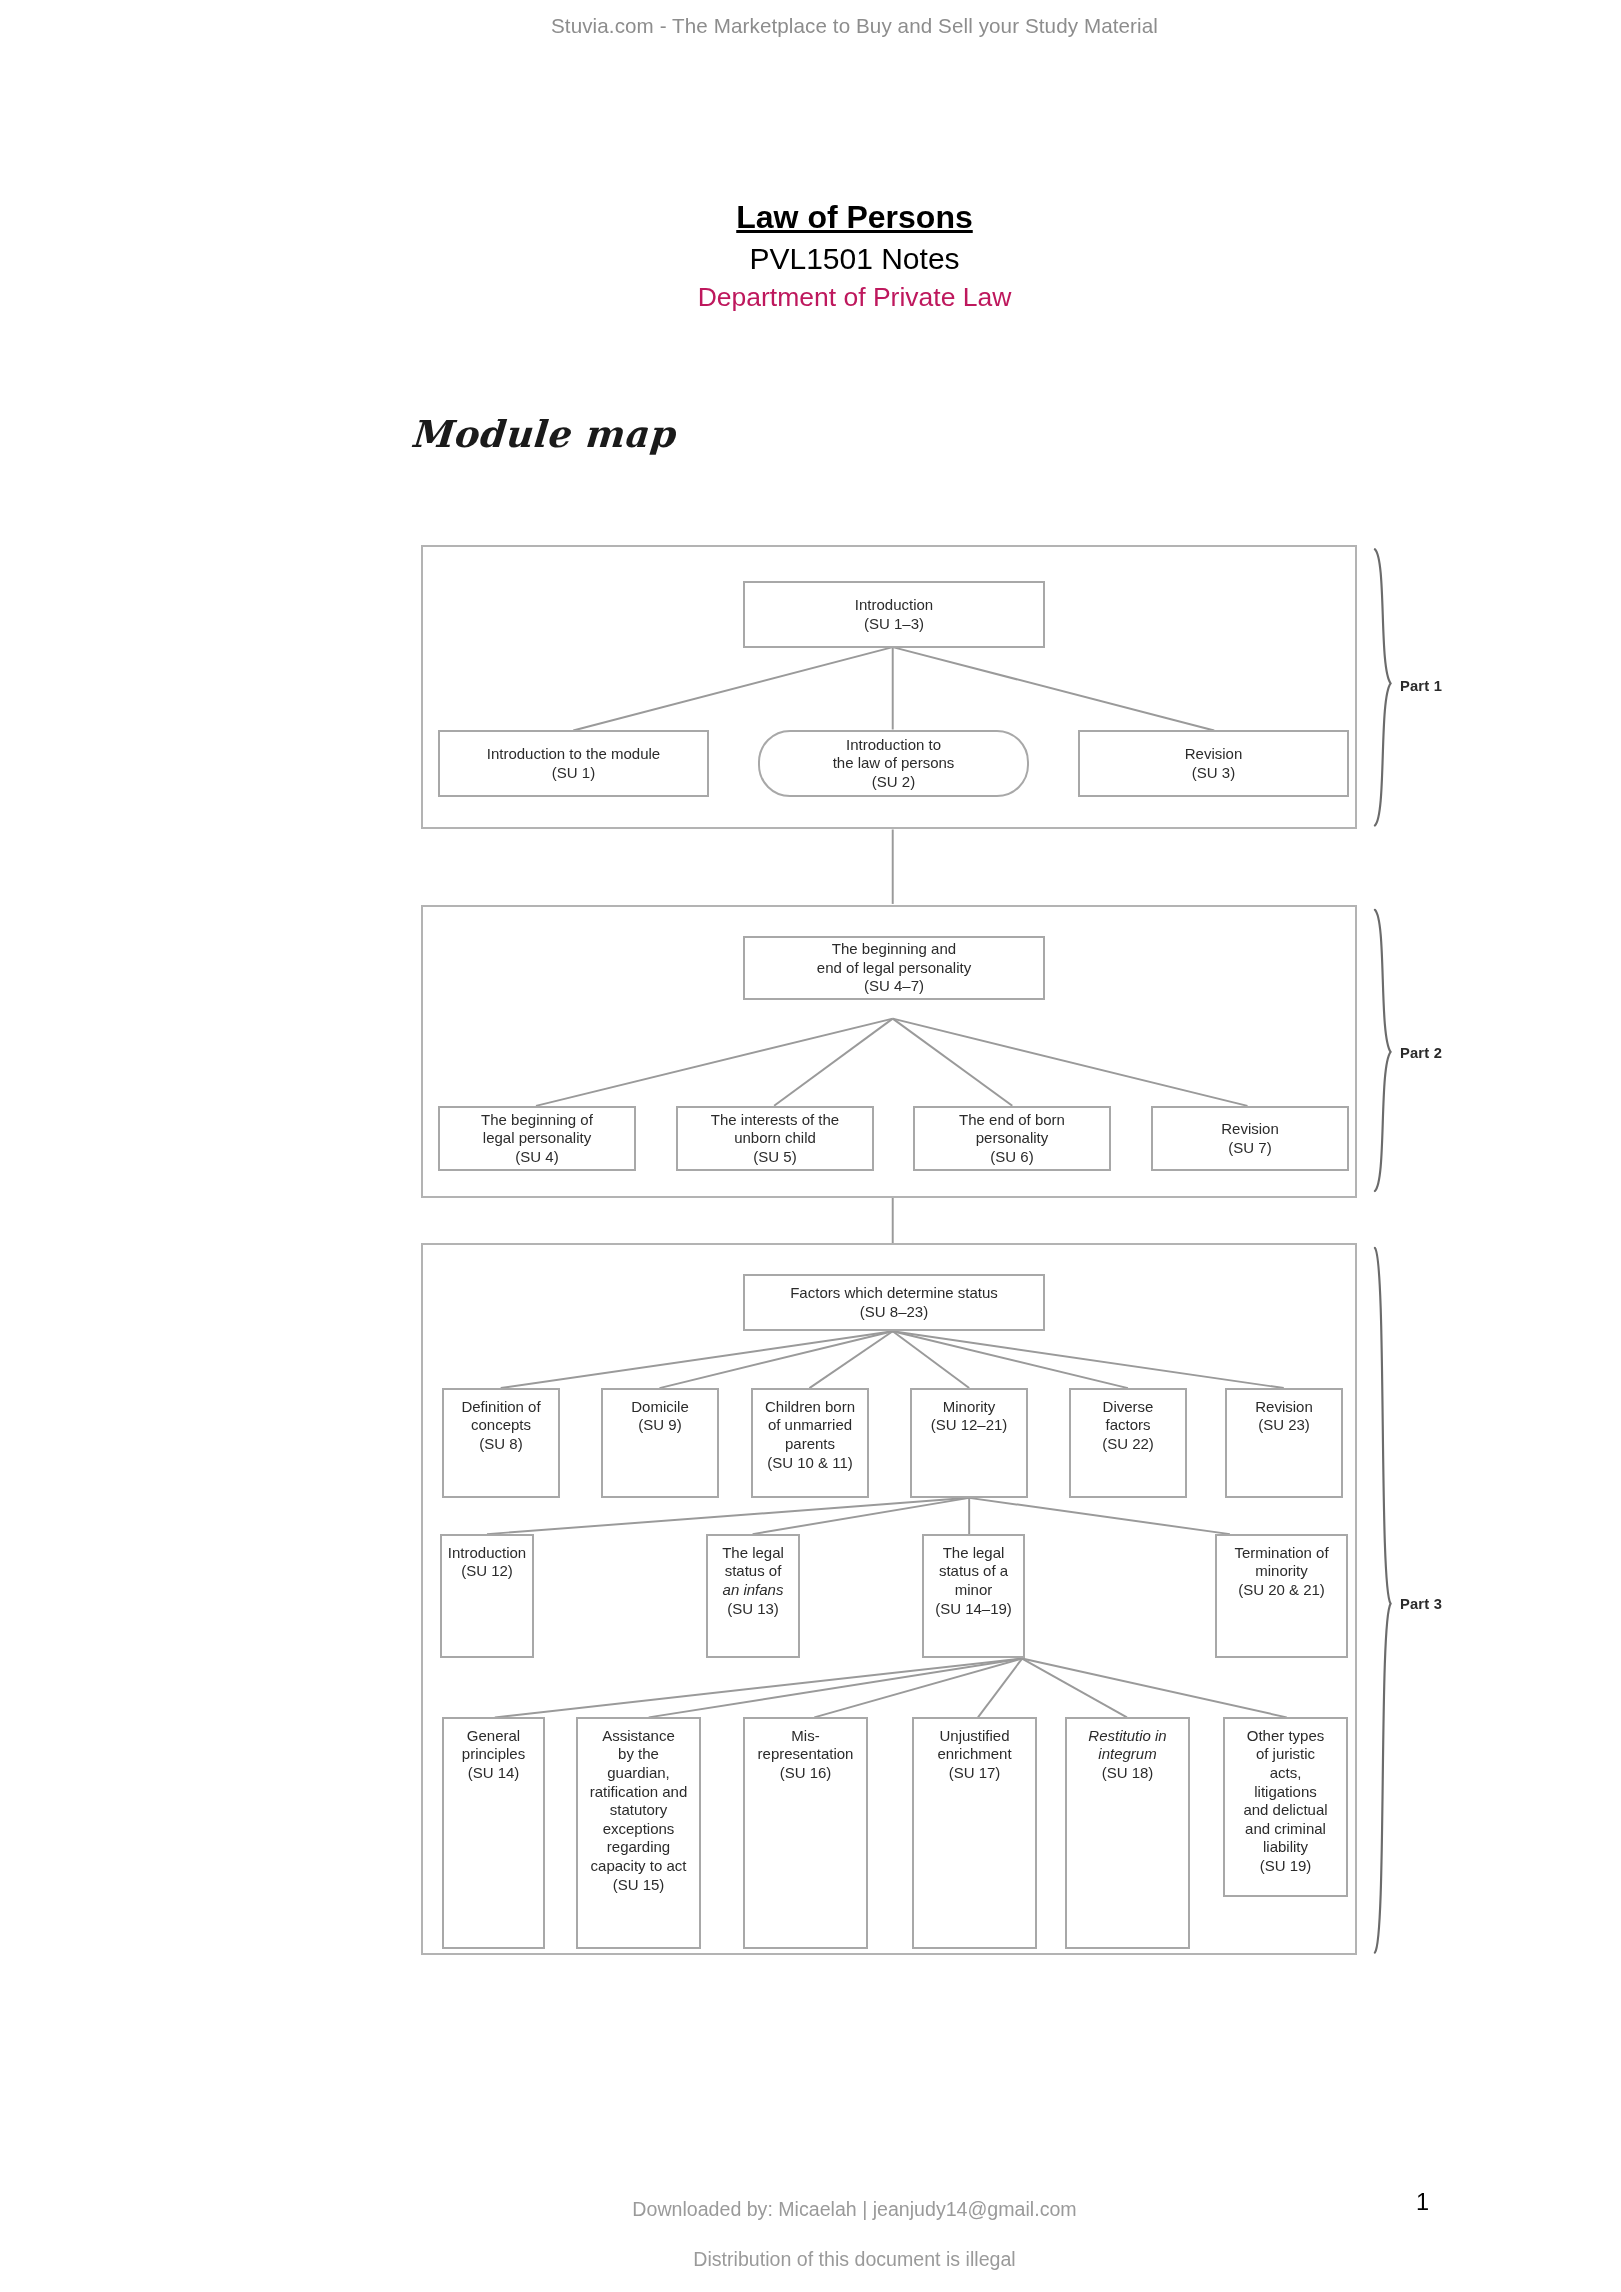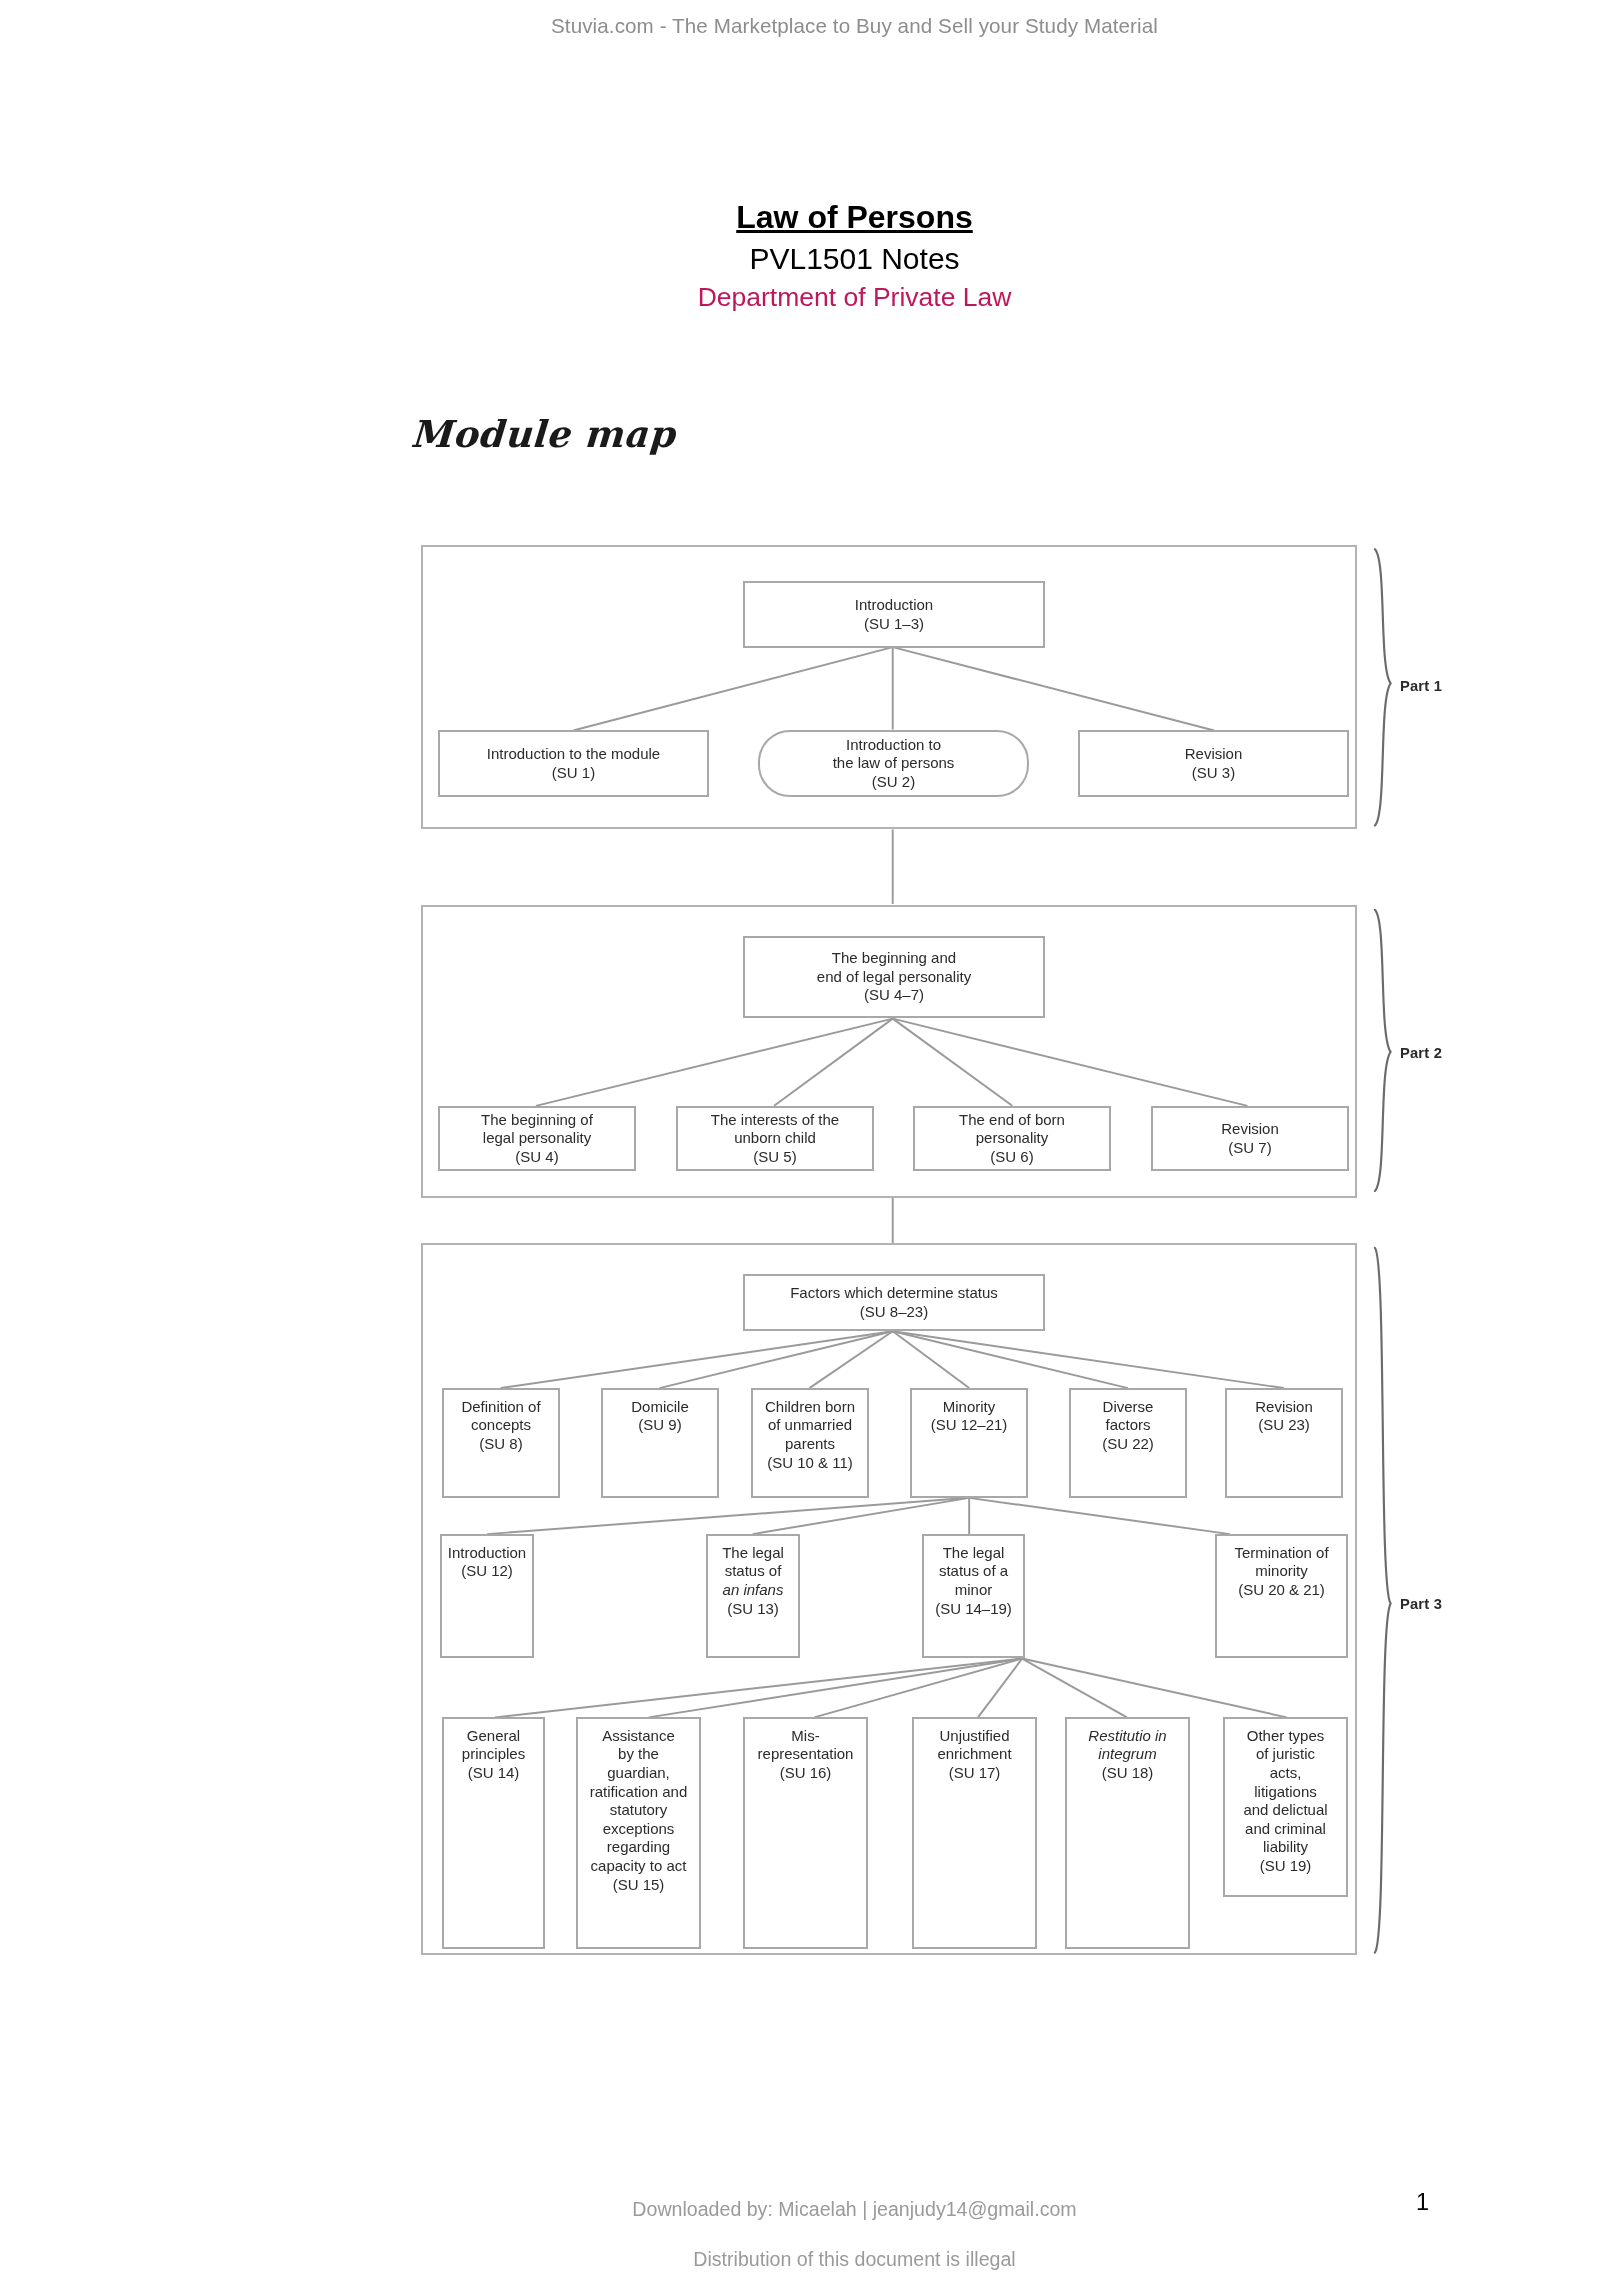--- a/index.html
+++ b/index.html
@@ -235,21 +235,21 @@
     <div class="nlines">
       <div>Revision</div>
       <div>(SU 3)</div>
     </div>
   </div>
 
   <div class="part-label" style="left:1356px; top:678px;">Part 1</div>
 
   <div class="part-container" style="left:377px; top:905px; width:936px; height:293px;"></div>
 
-  <div class="node center-v" style="left:699px; top:936px; width:302px; height:82px;">
+  <div class="node center-v" style="left:699px; top:936px; width:302px; height:64px;">
     <div class="nlines">
       <div>The beginning and</div>
       <div>end of legal personality</div>
       <div>(SU 4–7)</div>
     </div>
   </div>
 
   <div class="node center-v" style="left:394px; top:1106px; width:198px; height:65px;">
     <div class="nlines">
       <div>The beginning of</div>

